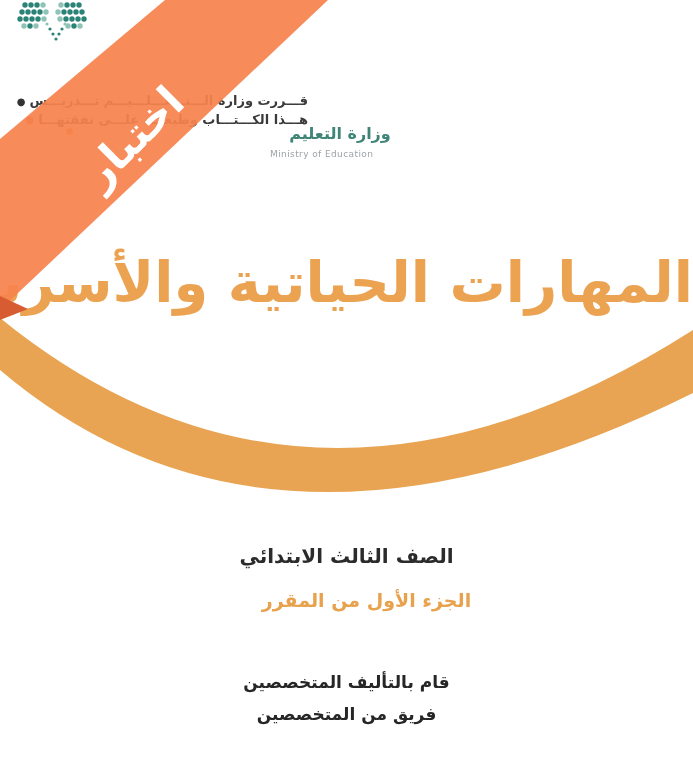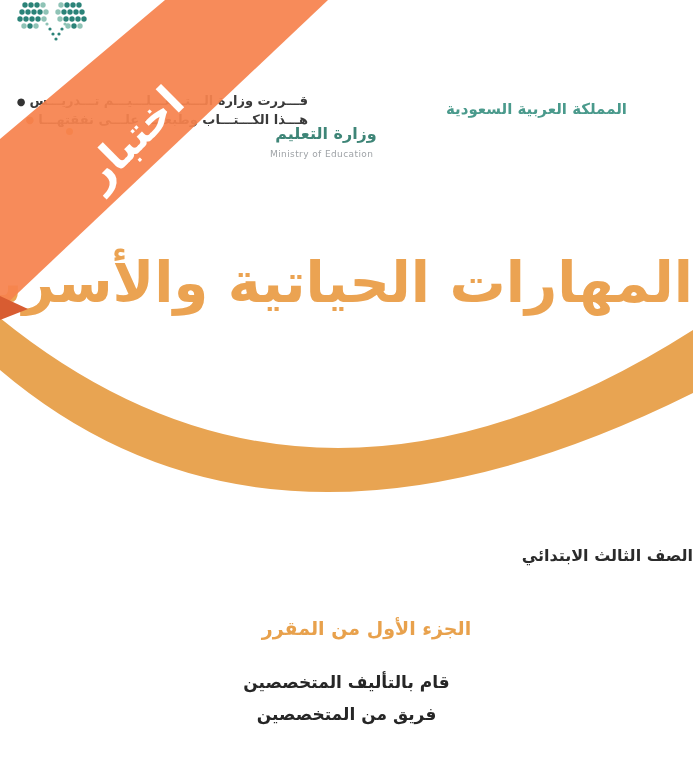--- a/index.html
+++ b/index.html
@@ -29,21 +29,21 @@
   .ribbon-label {
     position:absolute; left:133px; top:137px; z-index:4;
     transform:translate(-50%,-50%) rotate(-45deg);
     color:#ffffff; font-size:43px; font-weight:bold;
     letter-spacing:2px; white-space:nowrap;
   }
 
   
   .logo-dots { position:absolute; left:328px; top:66px; z-index:1; }
   .logo-wordmark {
-    position:absolute; left:271px; top:124px; width:110px; z-index:1;
+    position:absolute; left:285px; top:124px; width:110px; z-index:1;
     text-align:center; direction:rtl;
     font-size:16px; font-weight:bold; color:#3e8577; white-space:nowrap;
   }
   .logo-subtitle {
     position:absolute; left:270px; top:149px; width:140px; z-index:1;
     text-align:left; font-size:9px; color:#9fa3a7; letter-spacing:0.4px;
   }
 
   .kingdom {
     position:absolute; top:100px; right:66px; z-index:1;
@@ -54,22 +54,22 @@
   .book-title {
     position:absolute; left:0; right:0; top:240px; z-index:2;
     direction:rtl; text-align:center; white-space:nowrap;
     font-size:56px; line-height:86px; font-weight:bold; color:#eba352;
   }
 
   .swoosh-svg { z-index:1; }
 
   .center-line { position:absolute; left:0; right:0; text-align:center;
     direction:rtl; white-space:nowrap; font-weight:bold; }
-  .grade   { top:540px; font-size:16px; line-height:32px; color:#2b2b2b;text-align:right; }
-  .part    { top:612px; font-size:19px; line-height:32px; color:#e8a14c;margin-left:40px; }
+  .grade   { top:540px; font-size:20px; line-height:32px; color:#2b2b2b; }
+  .part    { top:584px; font-size:19px; line-height:32px; color:#e8a14c;margin-left:40px; }
   .auth1   { top:668px; font-size:17px; line-height:28px; color:#262626; }
   .auth2   { top:700px; font-size:17px; line-height:28px; color:#262626; }
 </style>
 </head>
 <body>
 
 <div class="page">
 
   <svg class="layer swoosh-svg" width="693" height="763" viewBox="0 0 693 763" aria-hidden="true">
     <path d="M0,318 Q313,572 693,330 L693,393 Q273,602 0,370 Z" fill="#e8a452"></path>
@@ -134,21 +134,20 @@
       <circle cx="61" cy="5" r="2.7"></circle>
         <circle cx="58" cy="12" r="2.7"></circle>
         <circle cx="60" cy="19" r="2.7"></circle>
       <circle cx="68" cy="26" r="2.7"></circle>
         <circle cx="80" cy="26" r="2.7"></circle>
     </g>
   </svg>
   <div class="logo-wordmark">وزارة التعليم</div>
   <div class="logo-subtitle">Ministry of Education</div>
 
-  <div class="kingdom">المملكة العربية السعودية</div>
 
   <div class="book-title">المهارات الحياتية والأسرية</div>
 
   <div class="center-line grade">الصف الثالث الابتدائي</div>
   <div class="center-line part">الجزء الأول من المقرر</div>
   <div class="center-line auth1">قام بالتأليف المتخصصين</div>
   <div class="center-line auth2">فريق من المتخصصين</div>
 
 </div>
 

